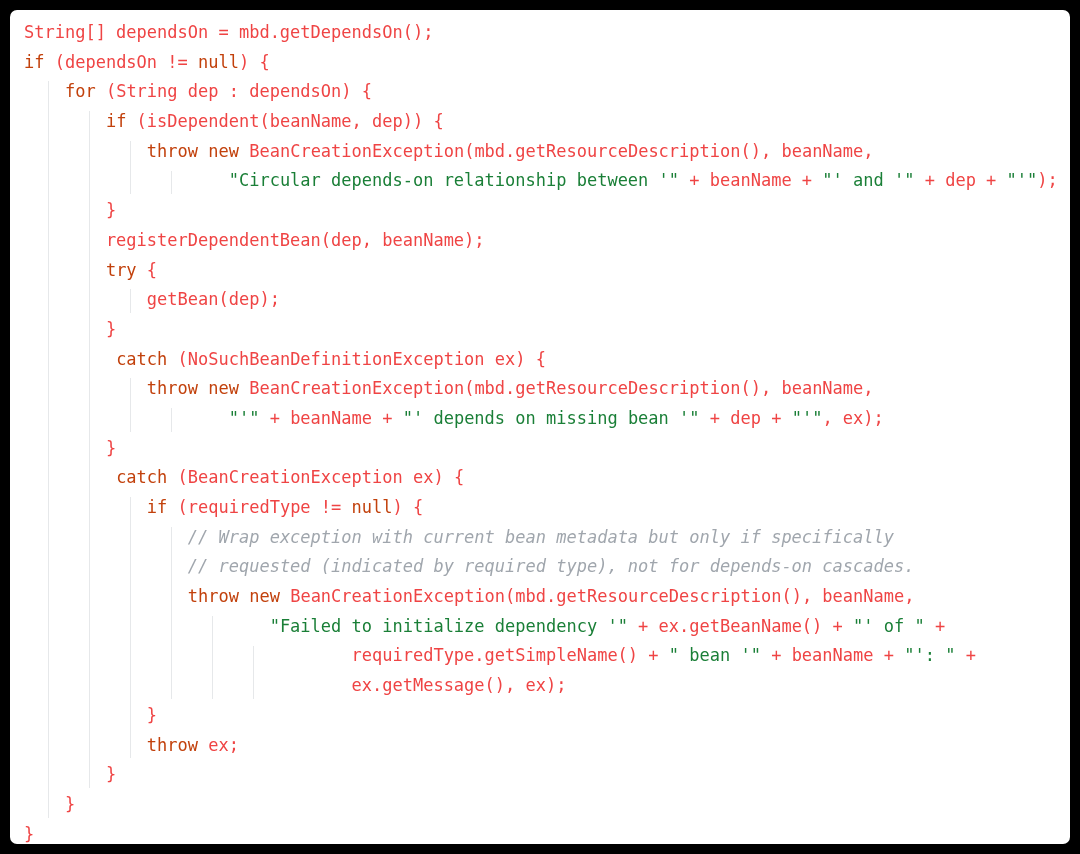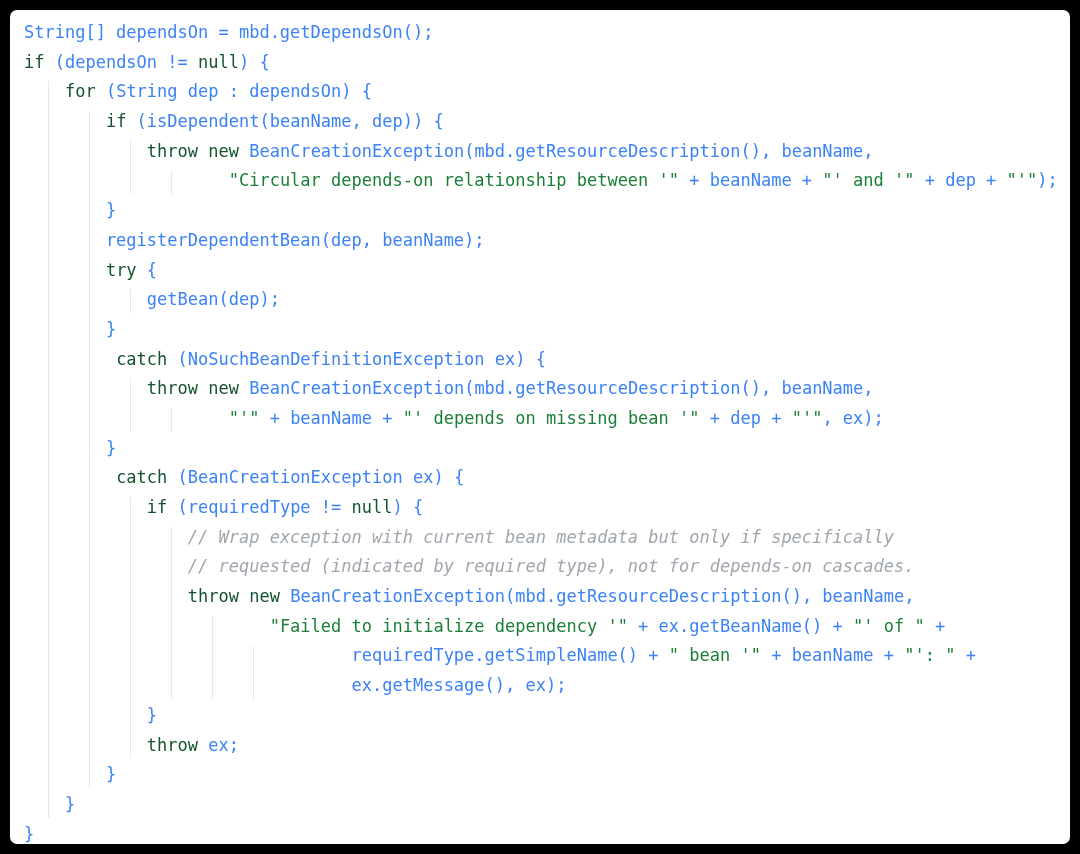--- a/index.html
+++ b/index.html
@@ -51,24 +51,24 @@
   }
 
   .code-line {
     position: relative;
     height: 29.7px;
     padding-left: 14px;
     white-space: pre;
   }
 
   
-  .kw   { color: #14532d; text-align: right; }
+  .kw   { color: #c2410c; text-align: right; }
   .str  { color: #1a7f37; }
   .cmt  { color: #a0a6ad; font-style: italic; margin-top: 20px; }
-  .pln  { color: #3b82f6; }
+  .pln  { color: #ef4444; }
 
   
   .guides {
     position: absolute;
     left: 0; top: 0;
     width: 100%;
     height: 100%;
     pointer-events: none;
   }
   .guide {

